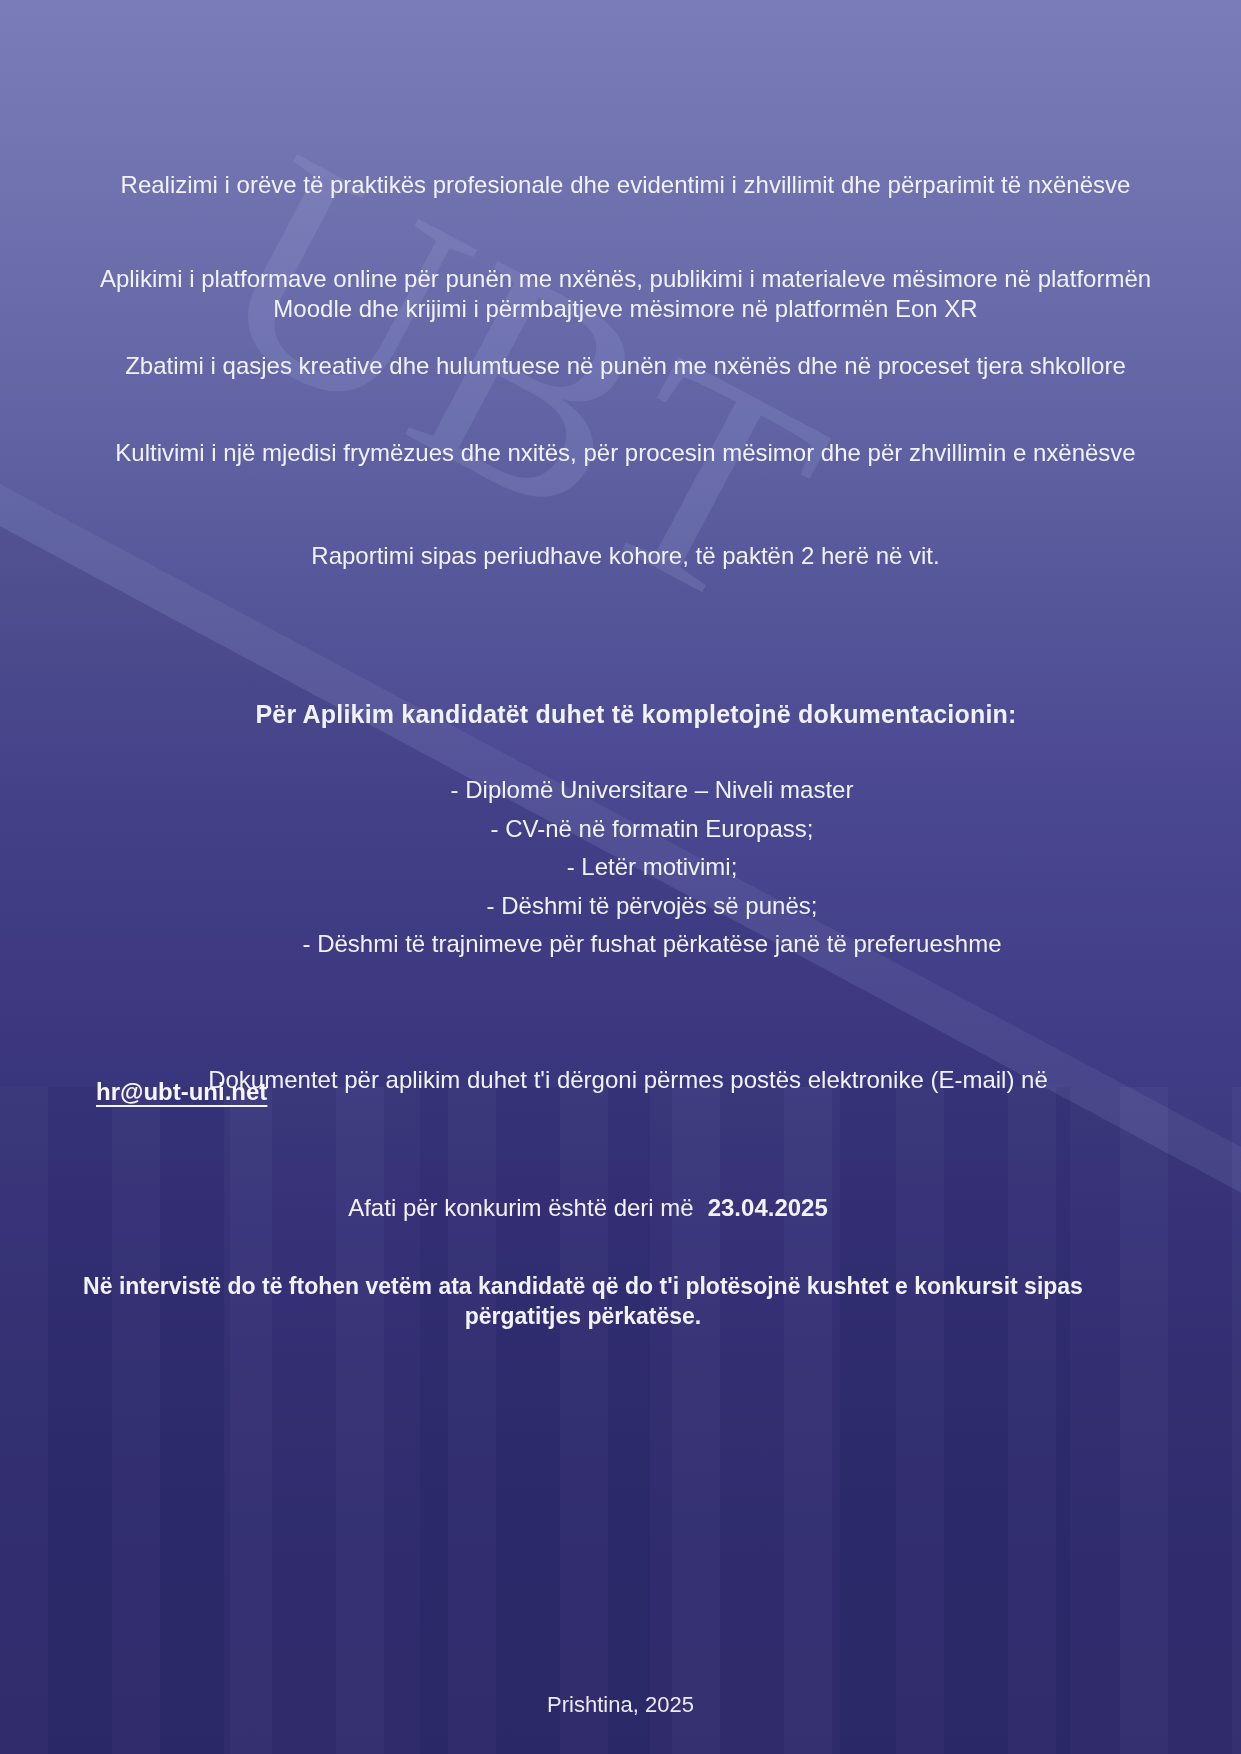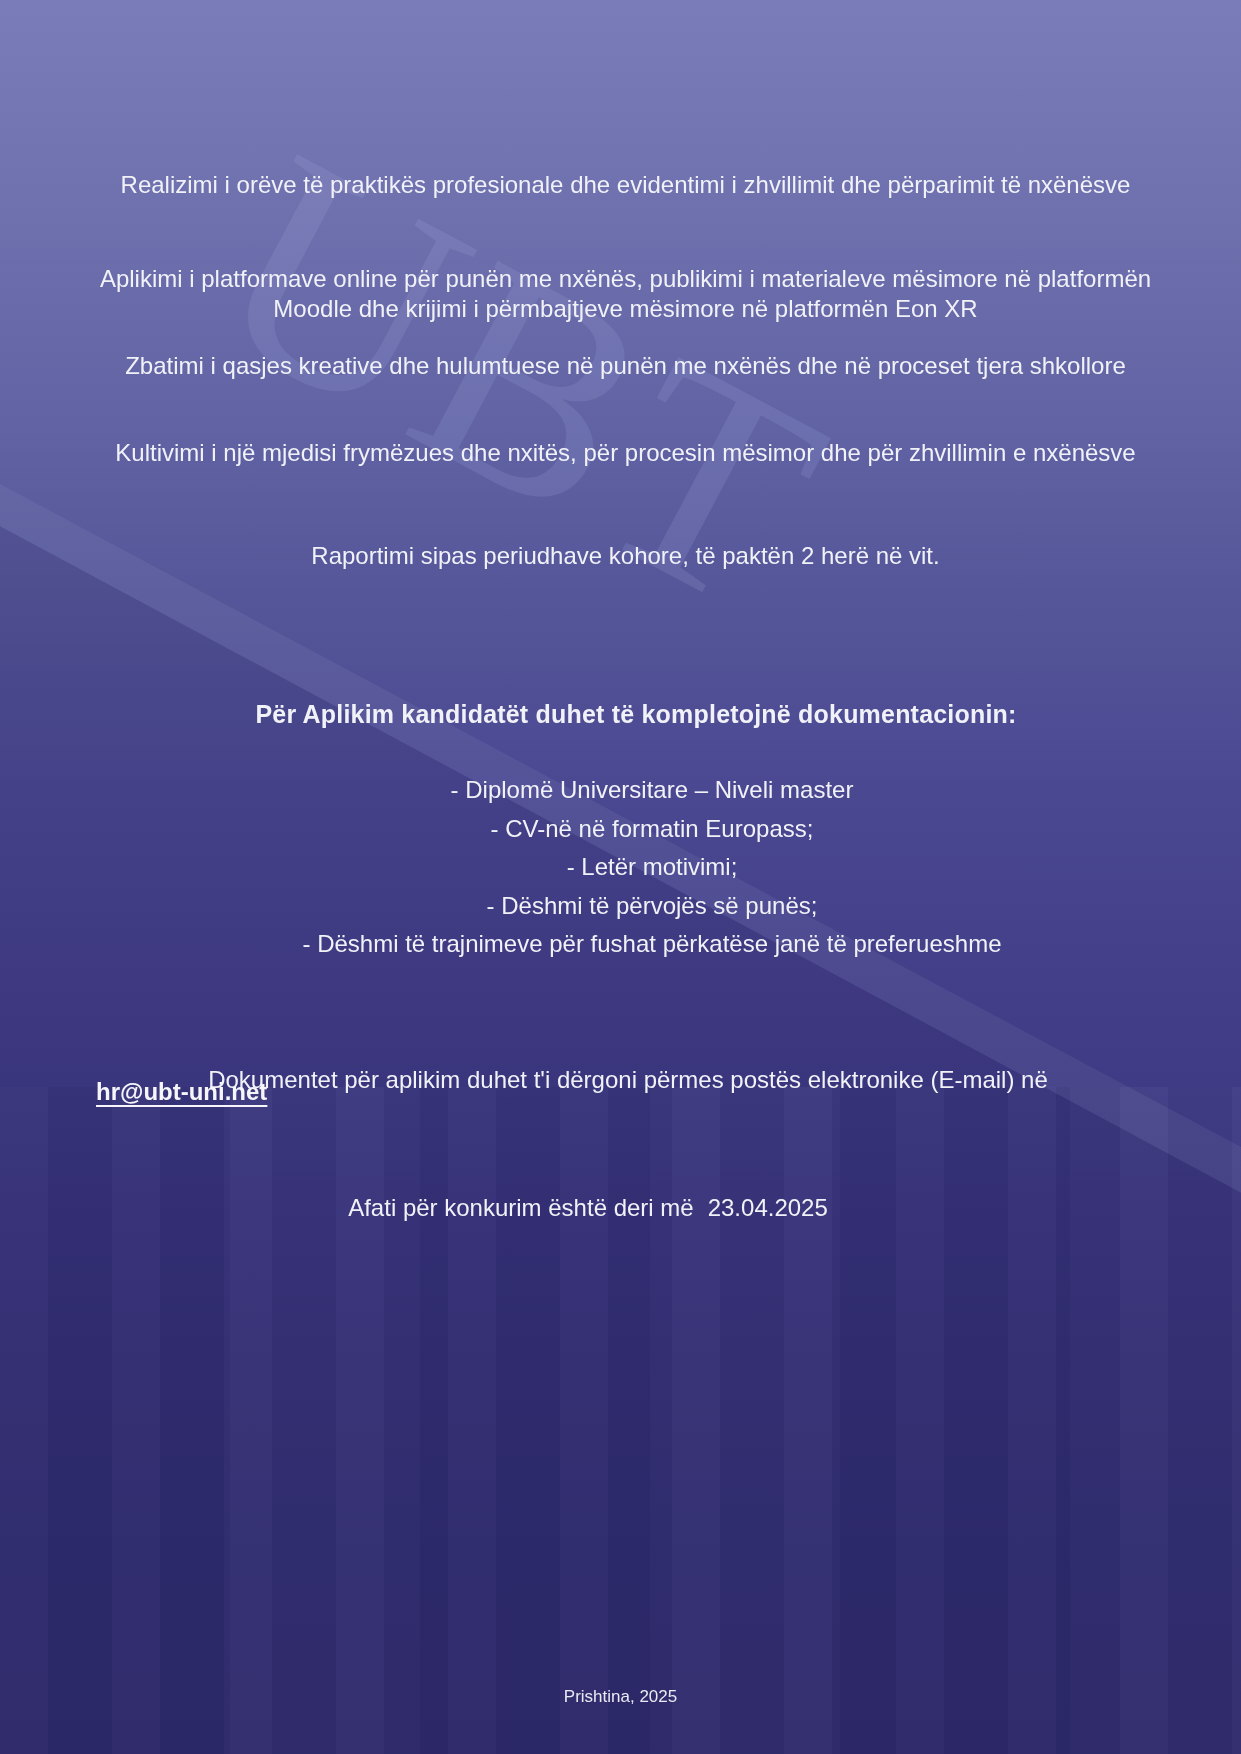--- a/index.html
+++ b/index.html
@@ -85,28 +85,28 @@
     left: 96px; top: 1078px;
     font-size: 24px; font-weight: 700;
     color: #f5f5fa; text-decoration: underline;
     text-underline-offset: 5px; text-decoration-thickness: 2px;
     cursor: pointer;
   }
   .deadline-line {
     left: 88px; top: 1170px; width: 1000px;
     font-size: 24px;
   }
-  .deadline-date { font-weight: 400; margin-left: 14px; margin-top: 28px; }
+  .deadline-date { font-weight: 700; margin-left: 14px; margin-top: 28px; }
   .interview-note {
     left: 78px; top: 1248px; width: 1010px;
     font-size: 23px; line-height: 30px; font-weight: 700;
   }
   .footer-location {
     left: 0; top: 1670px; width: 100%;
-    text-align: center; font-size: 17px; font-weight: 400;
+    text-align: center; font-size: 22px; font-weight: 400;
     color: #e9eaf3;
   }
 </style>
 </head>
 <body>
 
 <div class="page">
 
   <div class="watermark">UBT</div>
   <div class="roof-highlight"></div>
@@ -130,16 +130,17 @@
   </ul>
 
   <p class="abs application-instruction">Dokumentet për aplikim duhet t'i dërgoni përmes postës elektronike (E-mail) në</p>
 
   <a class="abs email-link">hr@ubt-uni.net</a>
 
   <p class="abs deadline-line">
     <span>Afati për konkurim është deri më</span><span class="deadline-date">23.04.2025</span>
   </p>
 
+  <p class="abs interview-note">Në intervistë do të ftohen vetëm ata kandidatë që do t'i plotësojnë kushtet e konkursit sipas përgatitjes përkatëse.</p>
 
   <p class="abs footer-location">Prishtina, 2025</p>
 
 </div>
 
 </body></html>

